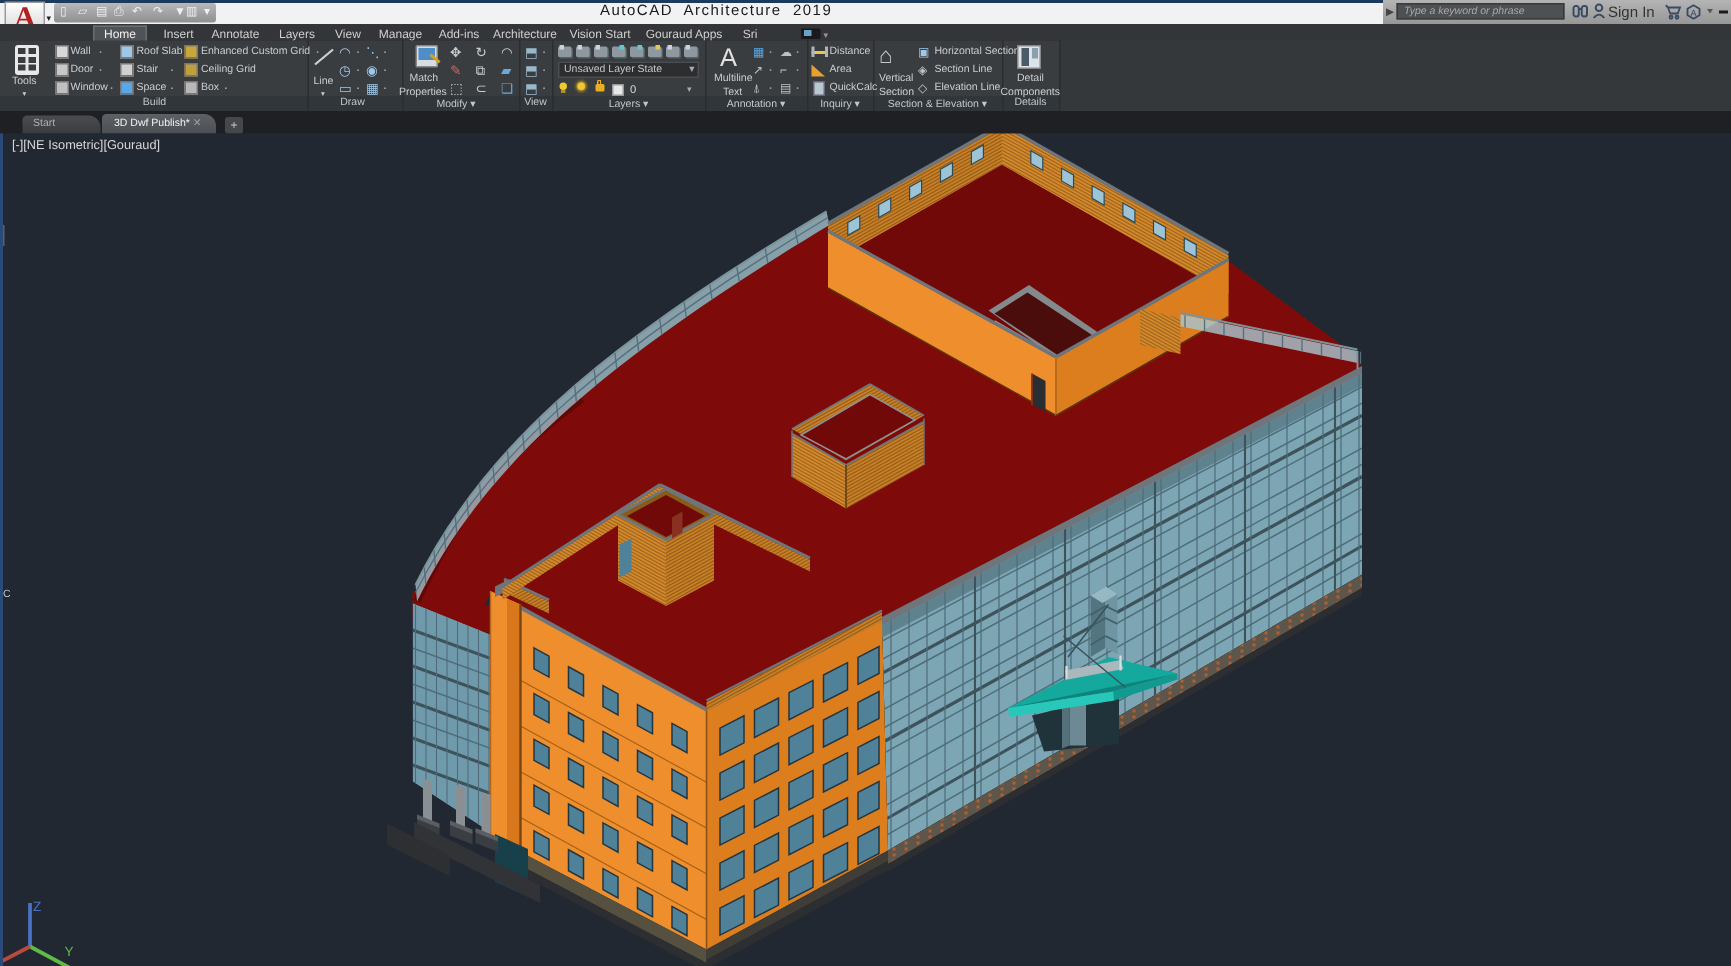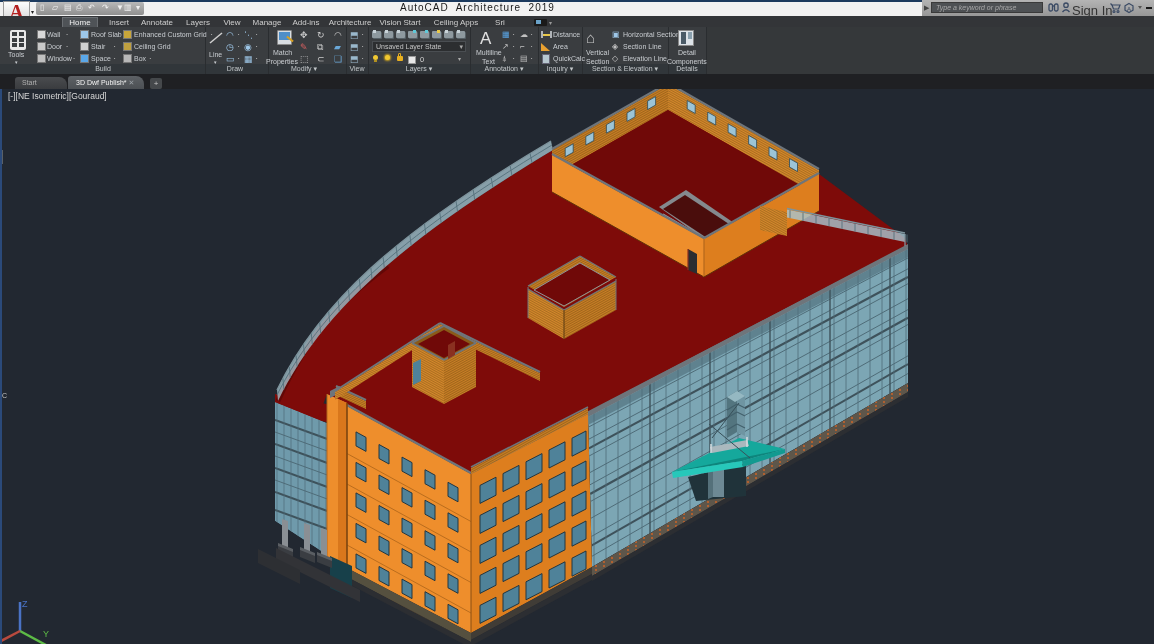--- a/index.html
+++ b/index.html
@@ -43,33 +43,33 @@
 <path d="M66 4 h8 l-1.5 4 h-5 z"></path>
         <circle cx="68" cy="10.5" r="1"></circle>
         <circle cx="72" cy="10.5" r="1"></circle>
         <line x1="64.5" y1="2.5" x2="66" y2="4"></line>
 <path d="M83 2.5 l4 2.3 v4.4 l-4 2.3 l-4 -2.3 v-4.4 z"></path>
         <text x="81" y="9.5" font-size="6" fill="#3a4a64" stroke="none">A</text>
 </g>
 <polygon points="92,5 96,5 94,8" fill="#555"></polygon>
 <rect x="100" y="6" width="6" height="2" fill="#1a1a1a"></rect>
 </svg>
-<div style="position:absolute;left:1072px;top:3px;color:#333;font-size:13px;">Sign In</div>
+<div style="position:absolute;left:1072px;top:3px;color:#333;font-size:10px;">Sign In</div>
   </div>
 <div id="tabrow">
     <div style="position:absolute;left:62px;top:1px;width:36px;height:11px;background:#4f5357;border:1px solid #6a6e72;border-bottom:none;color:#f0f0f0;font-size:8px;text-align:center;line-height:10px;">Home</div>
 <div style="position:absolute;left:106px;top:2px;width:26px;height:10px;color:#cfcfcf;font-size:8px;text-align:center;line-height:9px;">Insert</div>
 <div style="position:absolute;left:138px;top:2px;width:38px;height:10px;color:#cfcfcf;font-size:8px;text-align:center;line-height:9px;">Annotate</div>
 <div style="position:absolute;left:182px;top:2px;width:32px;height:10px;color:#cfcfcf;font-size:8px;text-align:center;line-height:9px;">Layers</div>
 <div style="position:absolute;left:220px;top:2px;width:24px;height:10px;color:#cfcfcf;font-size:8px;text-align:center;line-height:9px;">View</div>
 <div style="position:absolute;left:250px;top:2px;width:34px;height:10px;color:#cfcfcf;font-size:8px;text-align:center;line-height:9px;">Manage</div>
 <div style="position:absolute;left:289px;top:2px;width:34px;height:10px;color:#cfcfcf;font-size:8px;text-align:center;line-height:9px;">Add-ins</div>
 <div style="position:absolute;left:328px;top:2px;width:44px;height:10px;color:#cfcfcf;font-size:8px;text-align:center;line-height:9px;">Architecture</div>
 <div style="position:absolute;left:376px;top:2px;width:48px;height:10px;color:#cfcfcf;font-size:8px;text-align:center;line-height:9px;">Vision Start</div>
-<div style="position:absolute;left:428px;top:2px;width:56px;height:10px;color:#cfcfcf;font-size:8px;text-align:center;line-height:9px;">Ceiling Apps</div>
+<div style="position:absolute;left:428px;top:2px;width:56px;height:10px;color:#cfcfcf;font-size:8px;text-align:center;line-height:9px;">Gouraud Apps</div>
 <div style="position:absolute;left:490px;top:2px;width:20px;height:10px;color:#cfcfcf;font-size:8px;text-align:center;line-height:9px;">Sri</div>
 <div style="position:absolute;left:534px;top:3px;width:13px;height:7px;background:#1a1a1a;border-radius:1px;"></div>
 <div style="position:absolute;left:536px;top:4px;width:5px;height:4px;background:#6aa2c8;"></div>
 <div style="position:absolute;left:549px;top:3px;color:#999;font-size:6px;">▾</div>
   </div>
 <div id="ribbon">
     <div class="right"></div>
     <div style="position:absolute;left:0;top:37px;width:706px;height:10px;background:#31363a;"></div>
 <div style="position:absolute;left:205px;top:0;width:1px;height:47px;background:#2a2d30;"></div>
 <div style="position:absolute;left:268px;top:0;width:1px;height:47px;background:#2a2d30;"></div>

